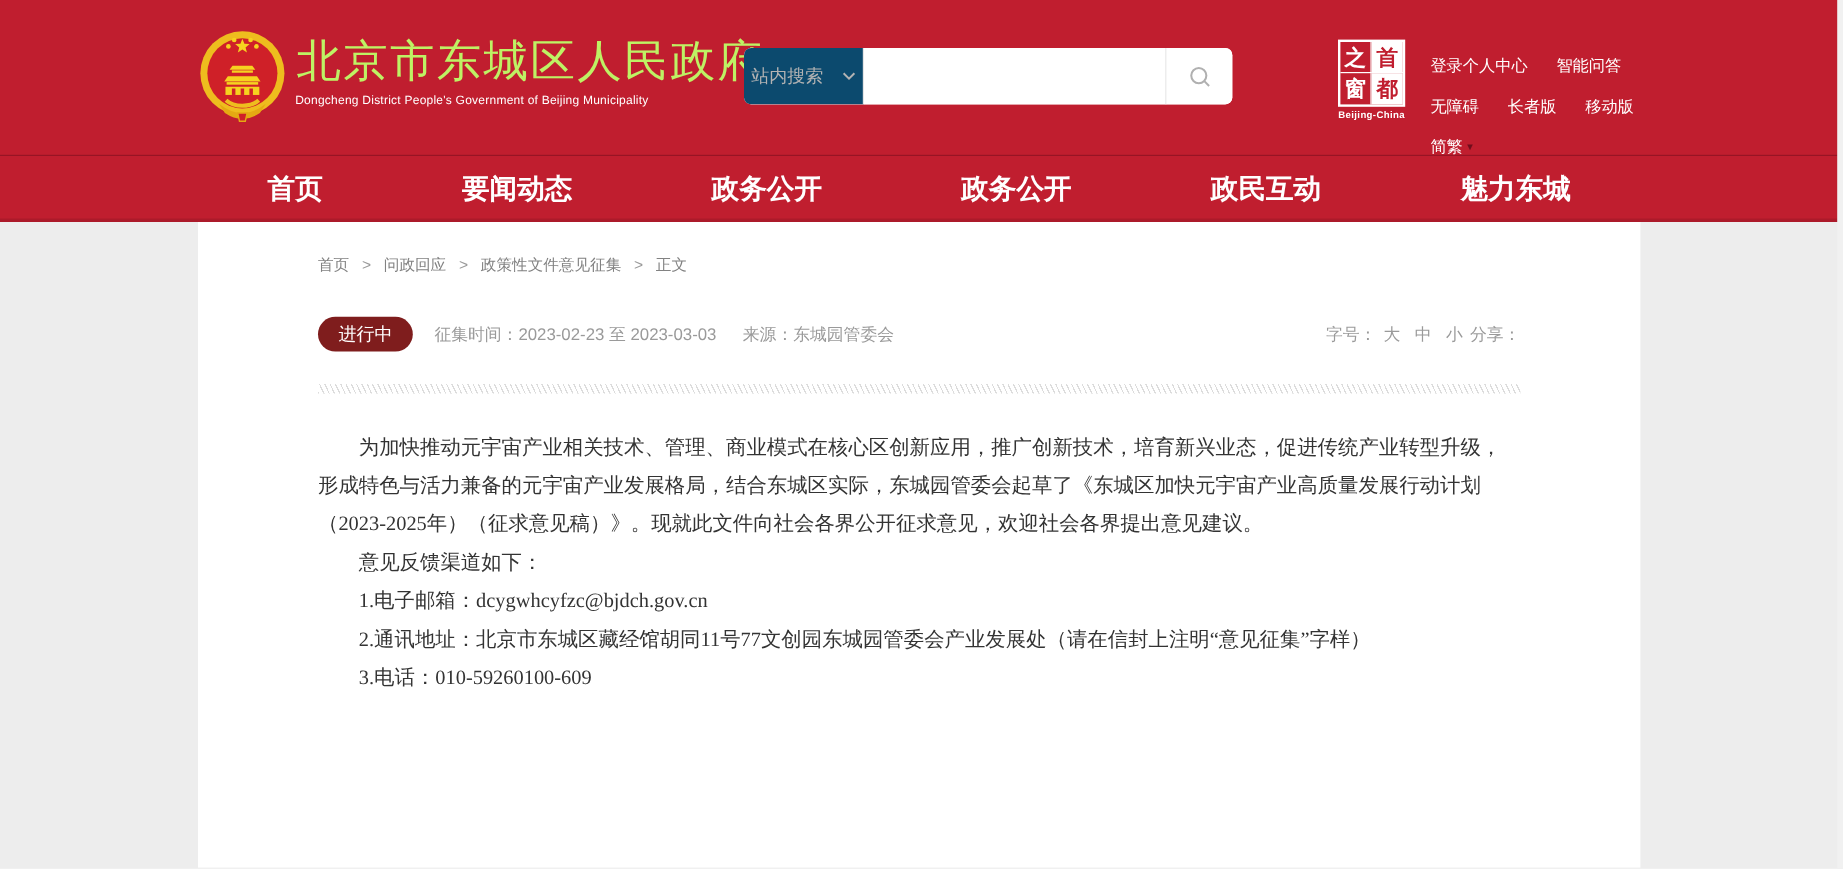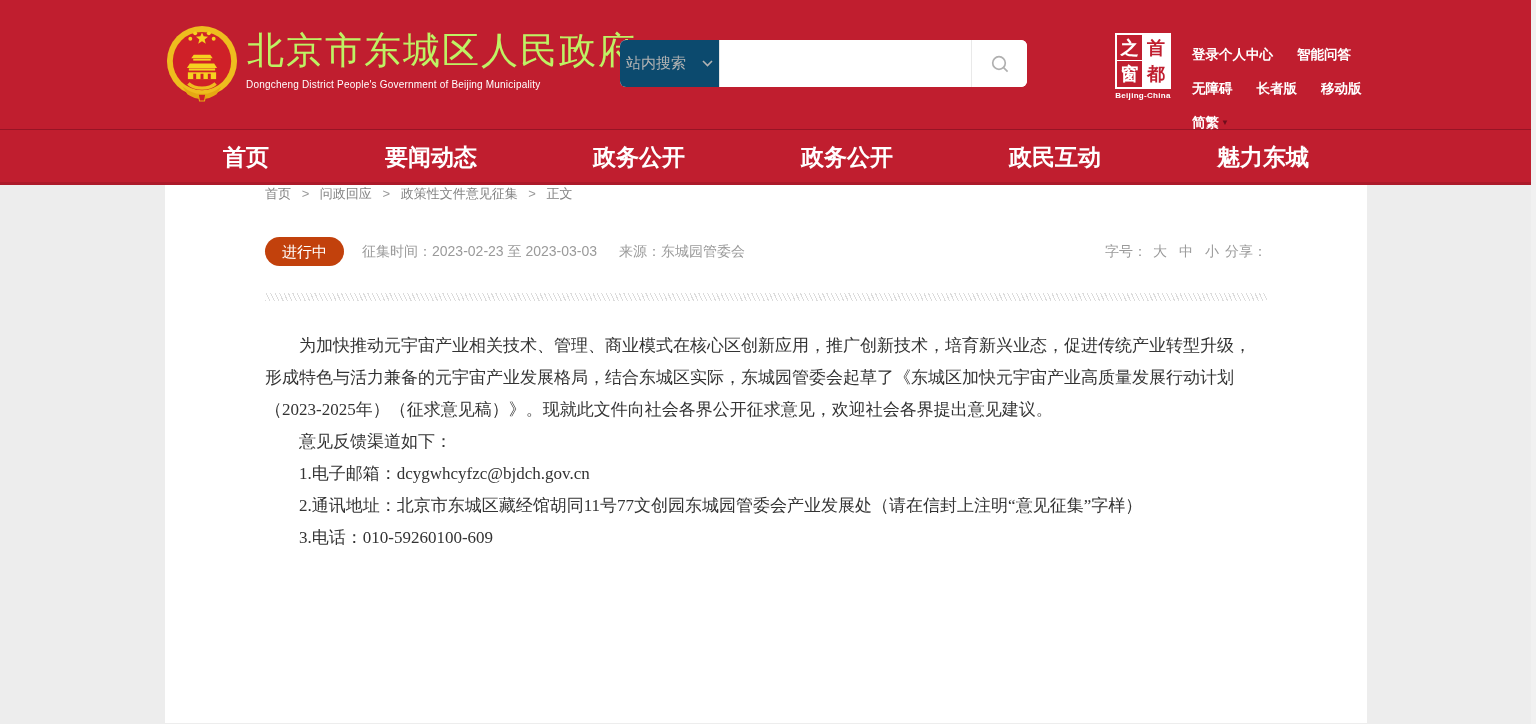--- a/index.html
+++ b/index.html
@@ -50,47 +50,47 @@
     font-size:18px;font-weight:bold;line-height:1;
   }
   .cap-red{background:transparent;color:#fff;}
   .cap-white{background:#fff;color:#c01e2f;}
   .capital-cell:nth-child(1){border-right:1px solid #fff;border-bottom:1px solid #fff;}
   .capital-cell:nth-child(2){border-bottom:1px solid #fff;}
   .capital-cell:nth-child(3){border-right:1px solid #fff;}
   .capital-caption{margin-top:2px;font-size:8px;font-weight:bold;color:#fff;letter-spacing:.3px;}
   .header-links{position:absolute;left:1192px;top:46px;color:#fff;font-size:13.5px;}
   .hl-row{display:flex;gap:24px;margin-bottom:16px;white-space:nowrap;}
-  .hl-row span{cursor:pointer;font-weight:bold;}
+  .hl-row span{cursor:pointer;}
   .lang-toggle{cursor:pointer;}
   .lang-tri{font-size:8px;color:#6f0e1c;vertical-align:2px;margin-left:2px;}
 
   
   .main-nav{
     height:55px;background:#c01e2f;display:flex;align-items:center;
     box-shadow:inset 0 -3px 0 rgba(0,0,0,.10);
   }
   .nav-inner{margin-left:165px;width:1202px;display:flex;justify-content:space-around;}
   .nav-item{font-size:23px;font-weight:bold;color:#fff;cursor:pointer;white-space:nowrap;}
 
   
   .main{
     margin-left:165px;width:1202px;min-height:538px;background:#fff;
     box-sizing:border-box;padding:0 100px 20px;
   }
-  .breadcrumb{font-size:13px;color:#828282;}
+  .breadcrumb{padding-top:27px;font-size:13px;color:#828282;}
   .crumb{cursor:pointer;}
   .crumb-sep{margin:0 7px;color:#999;}
   .article-title{
     margin:31px 0 0;font-size:27px;line-height:41px;font-weight:bold;
     color:#333;text-align:center;
   }
   .meta-row{margin-top:34px;display:flex;align-items:center;font-size:14px;color:#9a9a9a;}
   .status-badge{
-    background:#c2410c;color:#fff;font-size:15px;line-height:1;
+    background:#7f1d1d;color:#fff;font-size:15px;line-height:1;
     padding:7px 17px;border-radius:15px;margin-right:18px;white-space:nowrap;
   }
   .meta-item{margin-right:22px;white-space:nowrap;}
   .meta-right{margin-left:auto;display:flex;align-items:flex-start;white-space:nowrap;}
   .font-size-opt{margin:0 6px;cursor:pointer;}
   .share-label{}
   .hatch-divider{
     margin-top:27px;height:8px;
     background:repeating-linear-gradient(65deg,#dcdcdc 0px,#dcdcdc 1px,#ffffff 1px,#ffffff 4px);
   }

